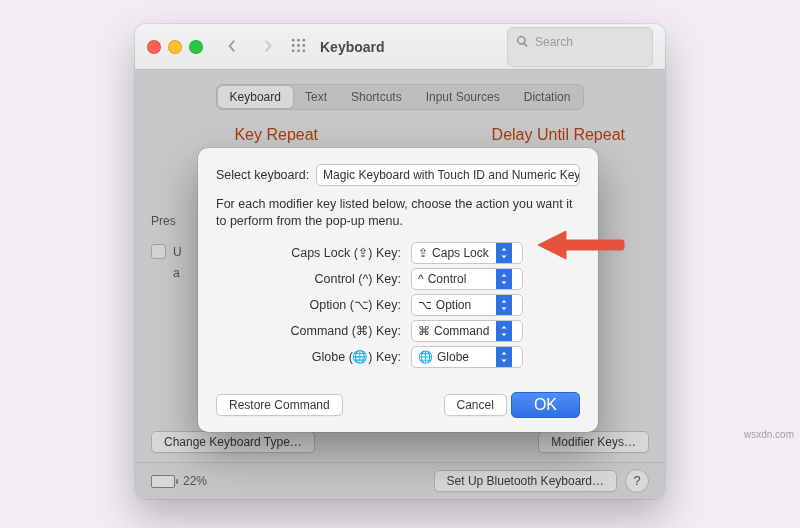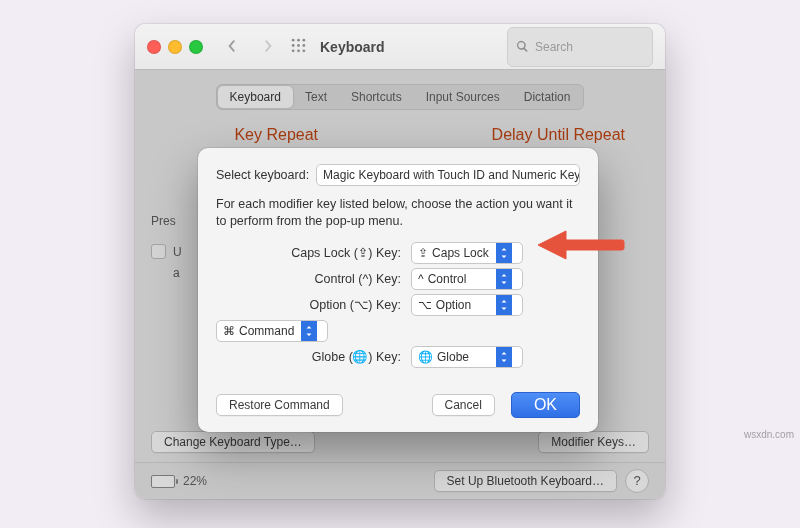--- a/index.html
+++ b/index.html
@@ -40,21 +40,21 @@
   }
   .tl-red{background:#ff5f57}.tl-yellow{background:#febc2e}.tl-green{background:#28c840}
   .nav-btn {
     width: 26px; height: 22px;
     color:#a0a0a0; font-size:15px; line-height:22px; text-align:center;
   }
   .grid-btn { color:#8c8c8c; font-size:15px; letter-spacing:-1px; }
   .win-title { font-weight:600; color:#4a4a4a; font-size:14px; margin-left:4px; }
   .spacer { flex:1; }
   .search-field {
-    display:flex; align-items:center; gap:6px;
+    display:flex; align-items:flex-start; gap:6px;
     width:128px; height:24px;
     border-radius:6px;
     background:#e0e0e0;
     border:1px solid #cfcfcf;
     padding:7px 8px;
     color:#9a9a9a; font-size:12px;
   }
   .search-field svg { width:13px; height:13px; fill:#8e8e8e; }
 
   
@@ -328,20 +328,21 @@
               <span>Option</span>
             </span>
           <span class="cap">
               <svg viewBox="0 0 8 12">
                 <path d="M4 0 1 3h6zM4 12 1 9h6z"></path>
               </svg>
             </span>
         </span>
       </div>
       <div class="mod-row">
+        <span class="mod-label">Command (⌘) Key:</span>
         <span class="popup mod-popup">
           <span class="val">
               <span class="glyph">⌘</span>
               <span>Command</span>
             </span>
           <span class="cap">
               <svg viewBox="0 0 8 12">
                 <path d="M4 0 1 3h6zM4 12 1 9h6z"></path>
               </svg>
             </span>
@@ -359,21 +360,21 @@
                 <path d="M4 0 1 3h6zM4 12 1 9h6z"></path>
               </svg>
             </span>
         </span>
       </div>
     </div>
 
     <div class="sheet-buttons">
       <button class="mac-btn">Restore Command</button>
       <span class="spacer"></span>
-      <button class="mac-btn" style="margin-right:16px">Cancel</button>
+      <button class="mac-btn" style="margin-right:4px">Cancel</button>
       <button class="btn-default">OK</button>
     </div>
   </div>
 
   <div class="arrow">
     <svg width="90" height="40" viewBox="0 0 90 40">
       <g fill="#e6533c" stroke="#e6533c">
         <rect x="26" y="15" width="60" height="10" rx="2"></rect>
         <polygon points="0,20 28,6 28,34"></polygon>
       </g>

